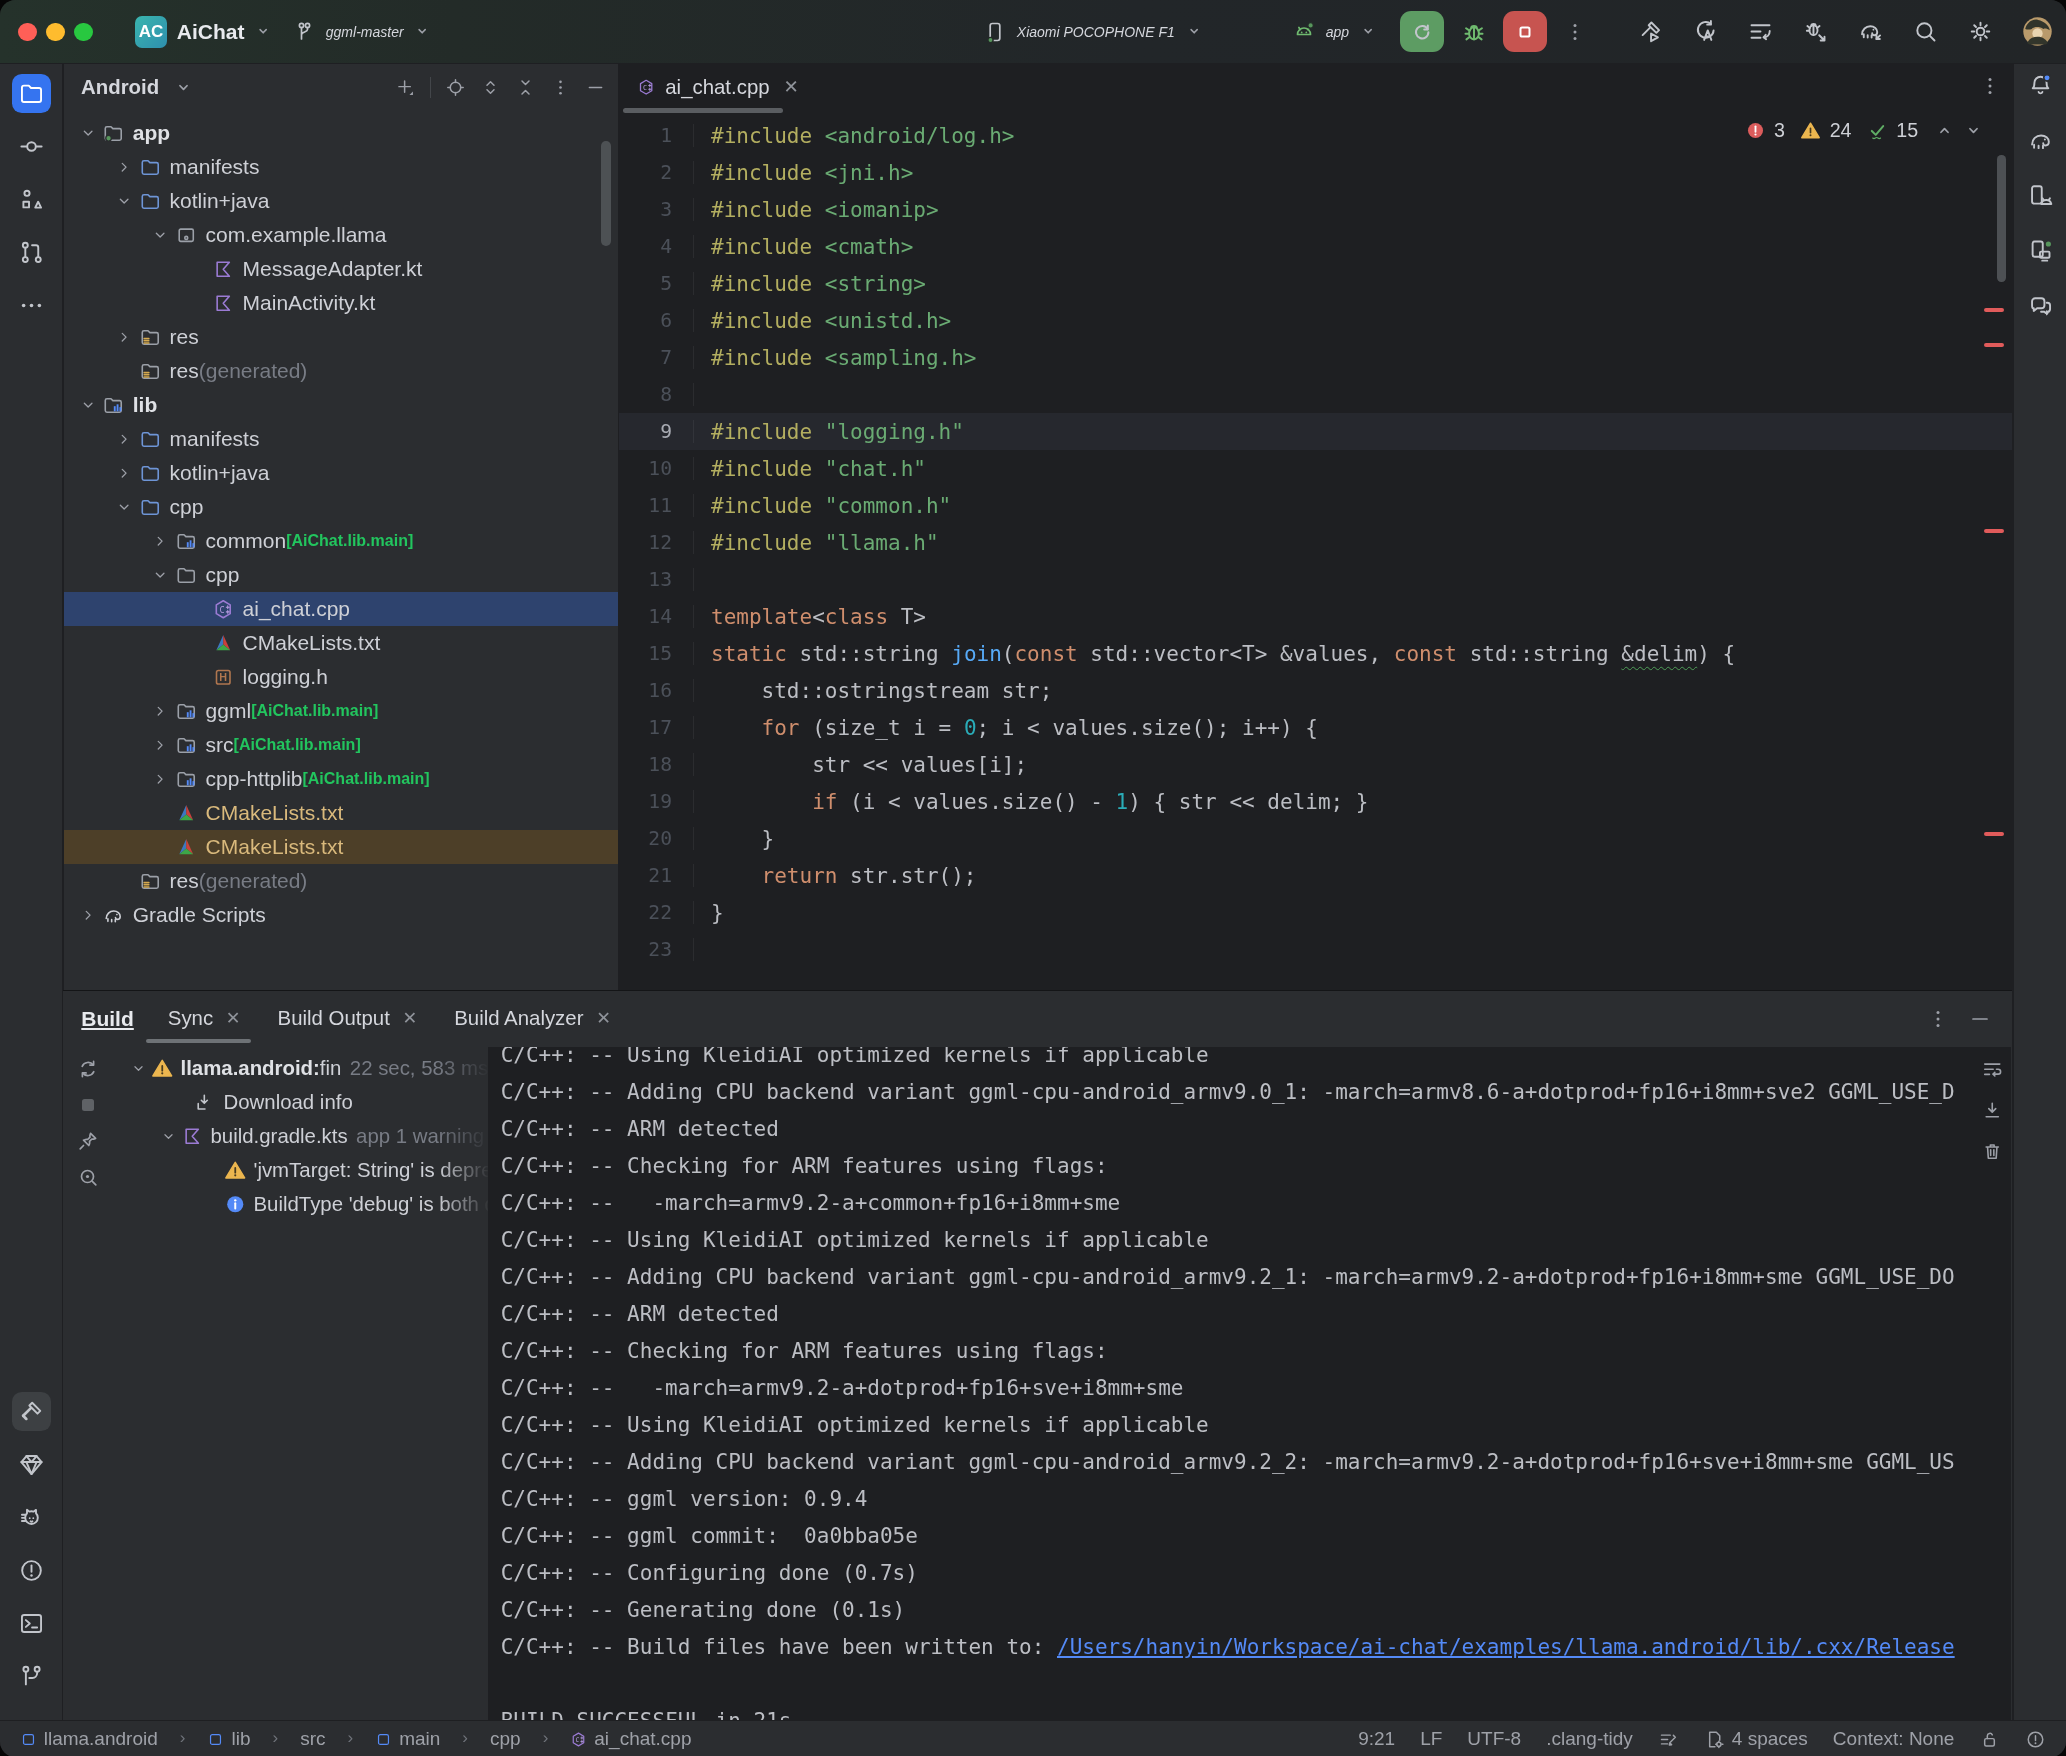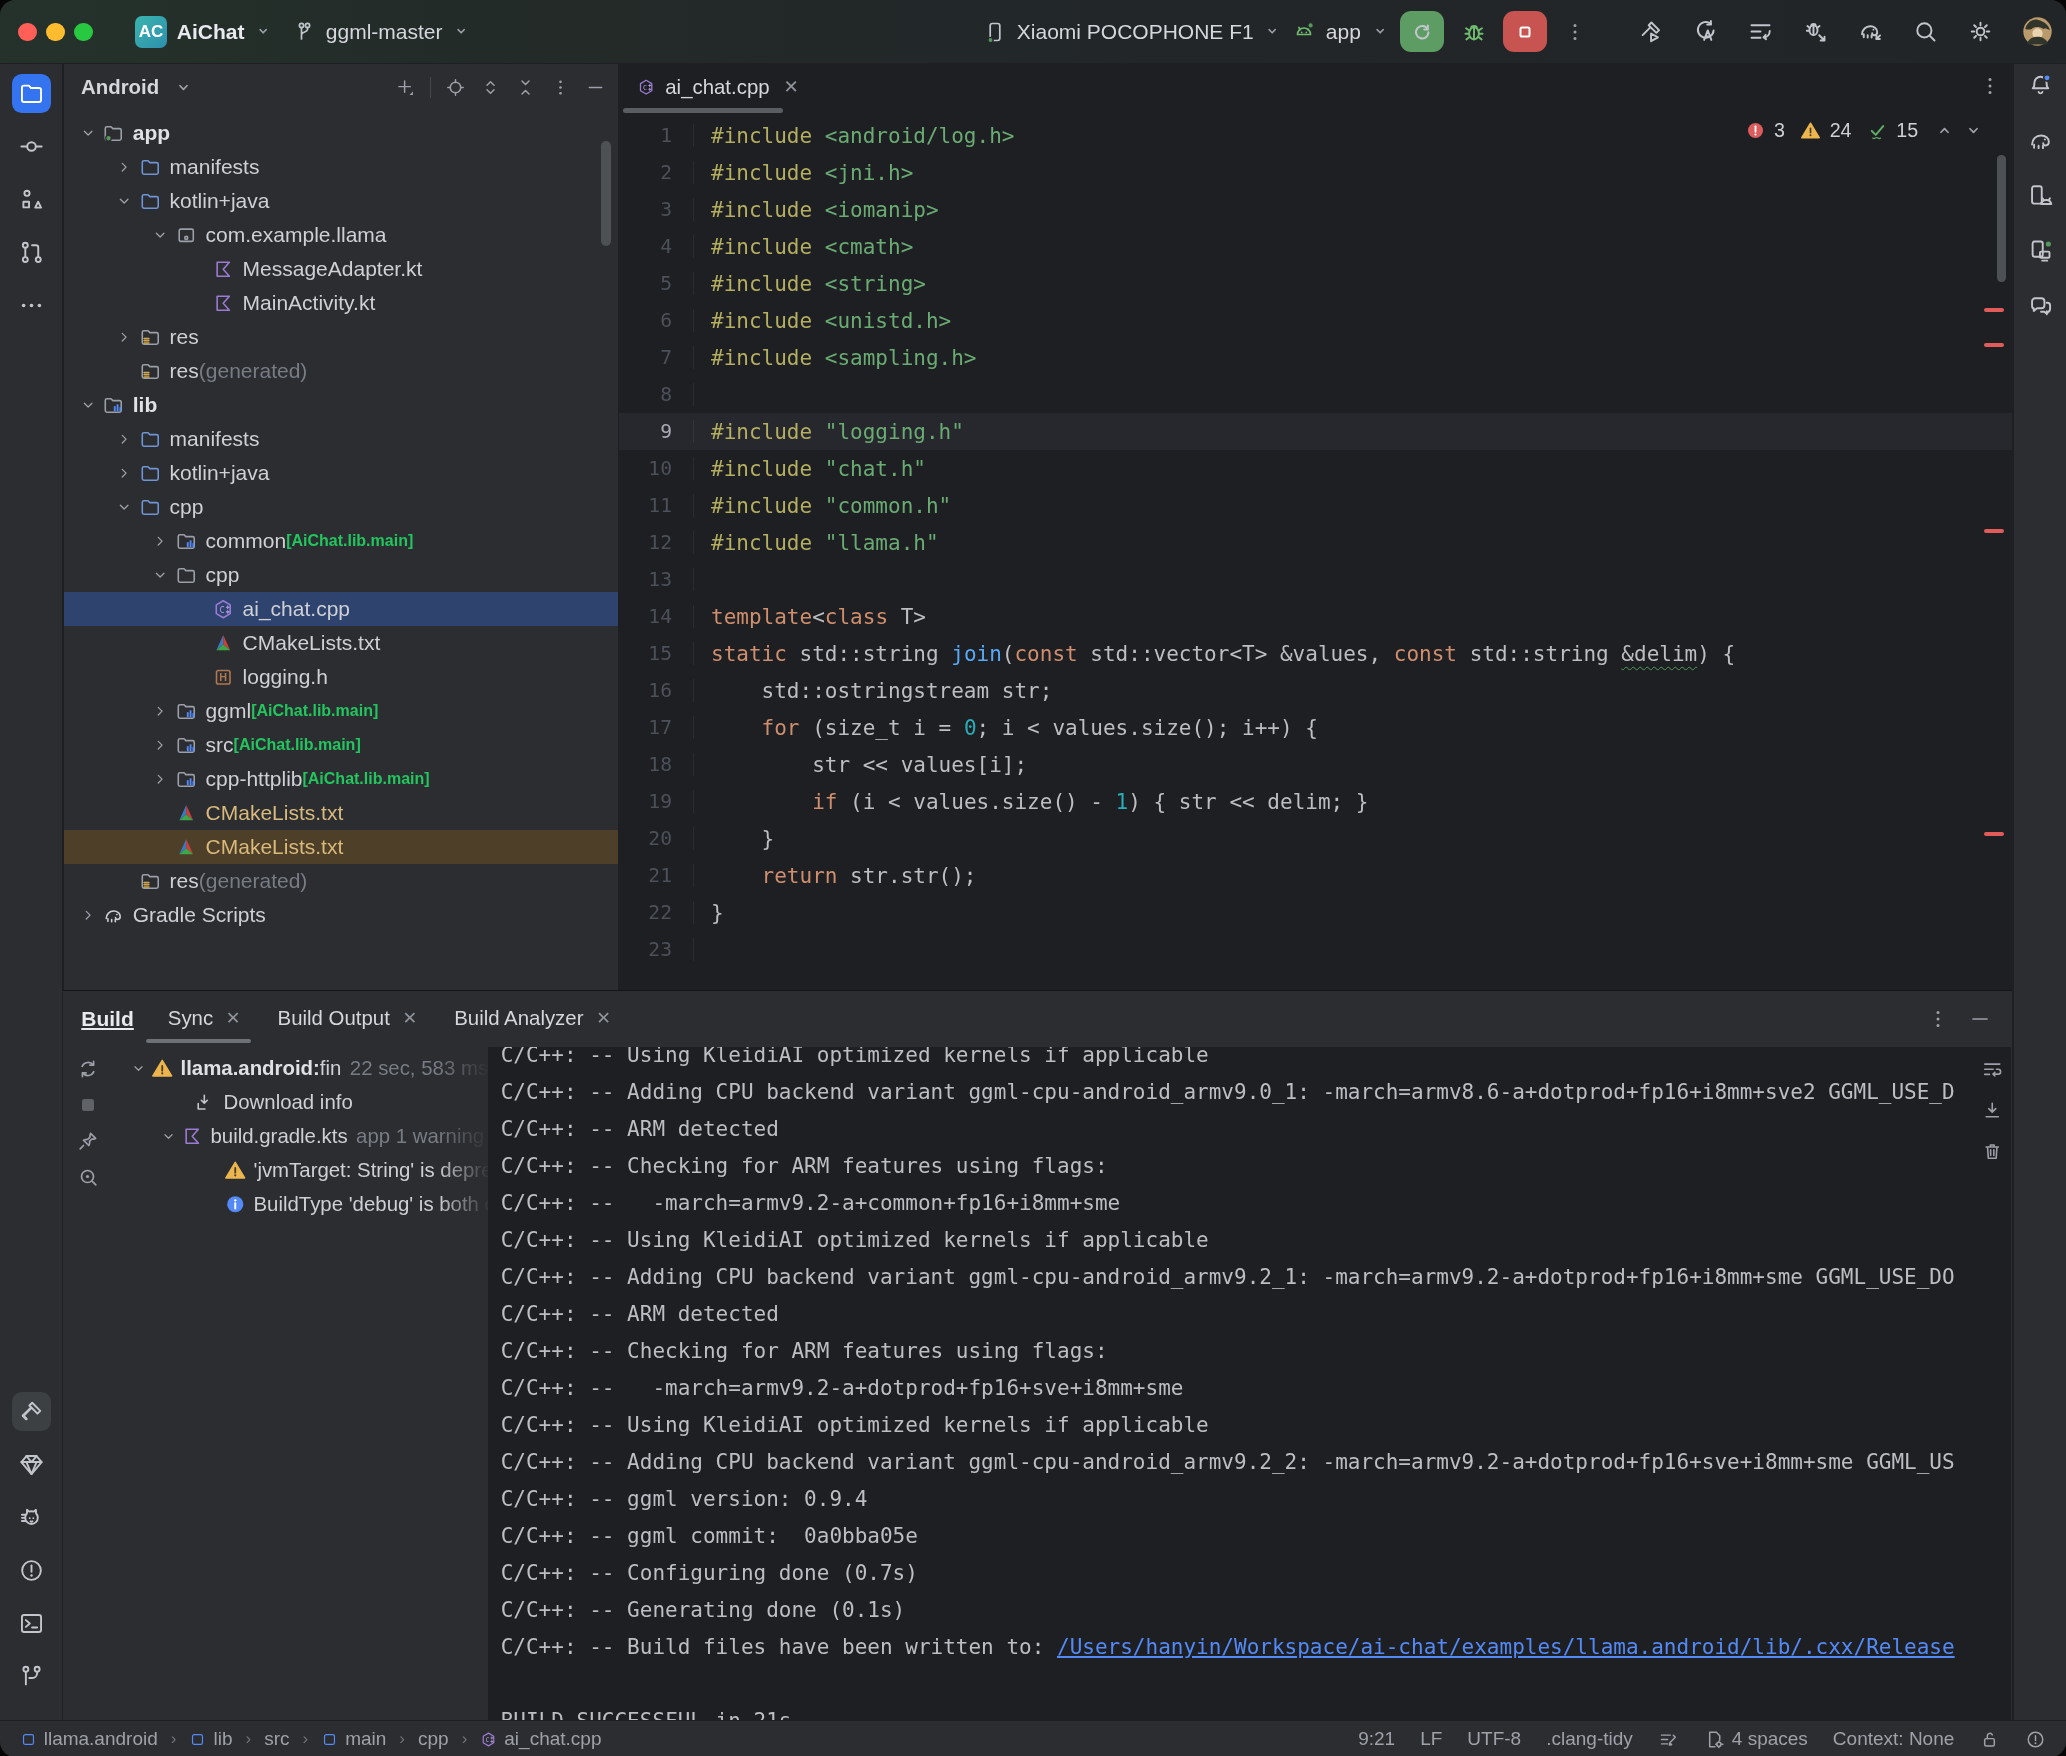--- a/index.html
+++ b/index.html
@@ -17,21 +17,21 @@
   #titlebar{position:absolute;left:0;top:0;right:0;height:63px;
     background:linear-gradient(90deg,#25322b 0%,#232b28 22%,#222629 55%,#222527 100%);text-align:right;}
   .traffic{position:absolute;left:18.3px;top:22.5px;display:flex;gap:9.8px;}
   .tl{width:18.3px;height:18.3px;border-radius:50%;}
   .tl.r{background:#ff5f57}.tl.y{background:#febc2e}.tl.g{background:#28c840}
   .tb-group{position:absolute;top:0;height:63px;display:flex;align-items:center;gap:9.8px;}
   #proj-group{left:135px;}
   .badge{width:32px;height:32px;border-radius:7px;background:linear-gradient(135deg,#3ab5ae,#2e8fae);
     display:flex;align-items:center;justify-content:center;font-size:17px;font-weight:bold;color:#fff;}
   .tb-name{font-size:21px;color:#e8eaee;font-weight:600;}
-  .tb-text{font-size:21px;color:#d5d7dd;}
+  .tb-text{font-size:14px;color:#d5d7dd;font-style:italic;}
   #branch-group{left:292px;}
   #device-group{left:983px;}
   #runcfg-group{left:1292px;}
   .run-pill{width:44px;height:41px;border-radius:11.2px;background:#5d9c63;display:flex;align-items:center;justify-content:center;color:#eaf5ea;}
   .stop-pill{width:44px;height:41px;border-radius:11.2px;background:#c75450;display:flex;align-items:center;justify-content:center;color:#fff;}
   #run-group{position:absolute;left:1400px;top:11.2px;display:flex;gap:15.5px;align-items:center;}
   #tb-right{position:absolute;right:12.7px;top:0;height:63px;display:flex;align-items:center;gap:28px;}
   #tb-right .ic{width:27px;height:27px;}
   .avatar{width:31px;height:31px;border-radius:50%;overflow:hidden;flex:none;}
 
@@ -118,21 +118,21 @@
     font-family:"DejaVu Sans Mono",monospace;font-size:21px;color:#bcbec4;padding-left:12.7px;}
   #bconsole .cline{height:37px;line-height:37px;white-space:pre;}
   #bconsole .inner{margin-top:-9.8px;}
   .clink{color:#548af7;text-decoration:underline;}
   #cicons{position:absolute;right:8.4px;top:11.2px;display:flex;flex-direction:column;gap:18.3px;}
   #cicons .ic{color:#9da0a8;width:22.5px;height:22.5px;}
 
   
   #statusbar{position:absolute;left:0;right:0;bottom:0;height:37px;background:#2b2d30;border-top:0.7px solid #1e1f22;
     display:flex;align-items:center;padding:0 19.7px;font-size:19px;color:#9ea1a8;}
-  #crumbs{display:flex;align-items:center;gap:13px;}
+  #crumbs{display:flex;align-items:flex-start;gap:22px;}
   .crumb{display:flex;align-items:center;gap:7px;}
   .csep{color:#6f737a;font-size:17px;}
   #sb-right{margin-left:auto;display:flex;align-items:center;gap:25px;}
   #sb-right .ic{width:21px;height:21px;color:#9ea1a8;}
   .sb-item{display:flex;align-items:center;gap:7px;}
 </style>
 </head>
 <body>
 
 <div id="window">

